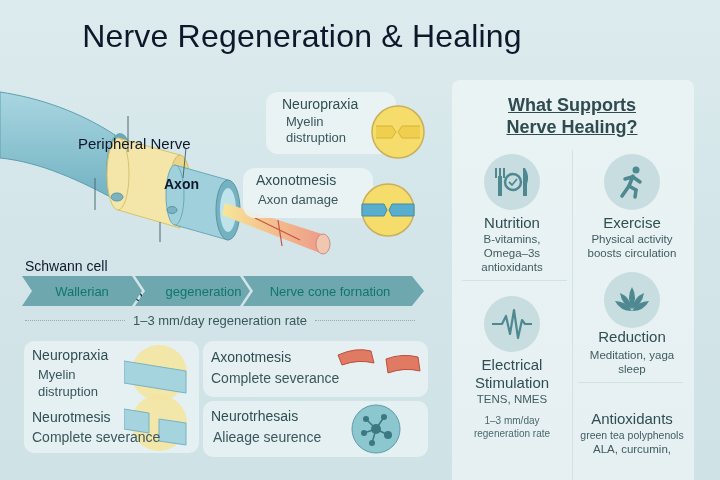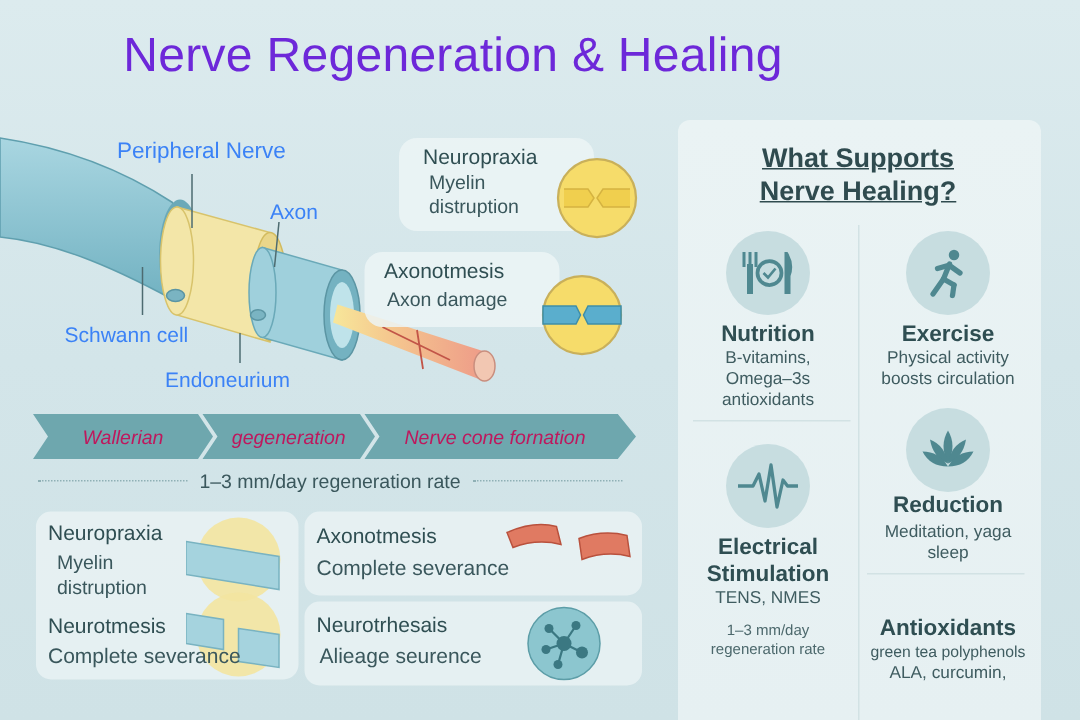--- a/index.html
+++ b/index.html
@@ -5,39 +5,39 @@
   * { box-sizing: border-box; margin: 0; padding: 0; }
   html, body { width: 720px; height: 480px; overflow: hidden; }
   body {
     font-family: "Liberation Sans", "DejaVu Sans", sans-serif;
     background: linear-gradient(180deg, #dcebee 0%, #d3e5e9 50%, #cfe2e6 100%);
     color: #2f4e52;
     position: relative;
   }
   .title {
     position: absolute; left: 0; top: 18px; width: 604px;
-    text-align: center; font-size: 32px; color: #6d28d9; letter-spacing: 0.2px;
+    text-align: center; font-size: 32px; color: #0f172a; letter-spacing: 0.2px;
   }
   .abs { position: absolute; }
-  .lbl { position: absolute; font-size: 14px; color: #3b82f6; white-space: nowrap; }
+  .lbl { position: absolute; font-size: 14px; color: #0f172a; white-space: nowrap; margin-top: 43px; }
 
   
   svg.nerve { position: absolute; left: 0; top: 80px; }
 
   .bubble {
     position: absolute; background: rgba(236,244,246,0.85);
     border-radius: 12px;
   }
   .bubble .h { font-size: 14px; color: #2f4e52; line-height: 17px; }
   .bubble .s { font-size: 13px; color: #3a575c; line-height: 16px; }
 
   
   .band { position: absolute; left: 22px; top: 276px; height: 30px; }
-  .seg { position: absolute; top: 0; height: 30px; color: #be185d; font-size: 13px;
-    display:flex; align-items:center; justify-content:center;font-style:italic; }
+  .seg { position: absolute; top: 0; height: 30px; color: #0f766e; font-size: 13px;
+    display:flex; align-items:center; justify-content:center; }
   .rate { position: absolute; left: 25px; top: 312px; width: 390px; height: 16px;
     display:flex; align-items:center; gap:8px; }
   .rate .dots { flex:1; border-top: 1px dotted #8fb0b5; height:0; }
   .rate .txt { font-size: 13px; color: #3a575c; white-space: nowrap; }
 
   
   .card { position: absolute; background: rgba(236,244,246,0.75); border-radius: 10px; }
   .card .h { font-size: 14px; color: #2f4e52; line-height: 17px; }
   .card .s { font-size: 13px; color: #3a575c; line-height: 17px; }
 
@@ -47,21 +47,21 @@
     background: linear-gradient(180deg, #eaf3f4 0%, #e6f0f2 100%);
     border-radius: 8px 8px 0 0;
   }
   .panel-title { position: absolute; left: 0; top: 14px; width: 190px; text-align: center;
     font-size: 18px; color: #2f4b4f; line-height: 22px; font-weight: bold; text-decoration: underline; }
   .vline { position: absolute; left: 120px; top: 70px; width: 1px; height: 330px; background: #d2e2e4; }
   .hline { position: absolute; height: 1px; background: #d2e2e4; }
   .cell { position: absolute; width: 120px; text-align: center; }
   .cell .icon { width: 56px; height: 56px; border-radius: 50%; background: #c7dde0;
     margin: 0 auto; display:flex; align-items:center; justify-content:center; }
-  .cell .h { font-size: 15px; color: #2f4e52; line-height: 18px; margin-top: 4px; font-weight: bold; }
+  .cell .h { font-size: 15px; color: #2f4e52; line-height: 18px; margin-top: 4px; }
   .cell .s { font-size: 11.5px; color: #3f5c60; line-height: 14px; }
   .cell .note { font-size: 10px; color: #4c686c; line-height: 13px; }
 </style>
 </head>
 <body>
 
 <div class="title">Nerve Regeneration &amp; Healing</div>
 
 <svg class="nerve" width="360" height="190" viewBox="0 80 360 190">
   <defs>
@@ -94,22 +94,22 @@
   <ellipse cx="323" cy="244" rx="7" ry="10" fill="#f2c7b2" stroke="#c98e7e"></ellipse>
   <path d="M255,218 L300,240 M278,220 L282,246" stroke="#c25548" stroke-width="1.2" fill="none"></path>
 
   <line x1="128" y1="116" x2="128" y2="152" stroke="#4d6b70" stroke-width="1"></line>
   <line x1="186" y1="148" x2="183" y2="178" stroke="#4d6b70" stroke-width="1"></line>
   <line x1="95" y1="178" x2="95" y2="210" stroke="#4d6b70" stroke-width="1"></line>
   <line x1="160" y1="222" x2="160" y2="242" stroke="#4d6b70" stroke-width="1"></line>
 </svg>
 
 <div class="lbl" style="left:78px;top:92px;font-size:15px;">Peripheral Nerve</div>
-<div class="lbl" style="left:180px;top:133px;">Axon</div>
-<div class="lbl" style="left:43px;top:215px;">Schwann cell</div>
+<div class="lbl" style="left:164px;top:133px;font-weight:bold;">Axon</div>
+<div class="lbl" style="left:25px;top:215px;">Schwann cell</div>
 <div class="lbl" style="left:110px;top:245px;">Endoneurium</div>
 
 <div class="bubble" style="left:266px;top:92px;width:130px;height:62px;">
   <div class="h" style="position:absolute;left:16px;top:4px;">Neuropraxia</div>
   <div class="s" style="position:absolute;left:20px;top:22px;">Myelin</div>
   <div class="s" style="position:absolute;left:20px;top:38px;">distruption</div>
 </div>
 <svg class="abs" style="left:370px;top:104px;" width="56" height="56">
   <circle cx="28" cy="28" r="26" fill="#f6dc6a" stroke="#c9b05a" stroke-width="1.5"></circle>
   <path d="M6,22 L22,22 L26,28 L22,34 L6,34" fill="#f0cf4e" stroke="#d5b341" stroke-width="1"></path>
@@ -126,21 +126,21 @@
   <path d="M54,22 L32,22 L29,28 L32,34 L54,34 Z" fill="#5aaecd" stroke="#3f8ea8"></path>
 </svg>
 
 <div class="band">
   <svg class="abs" style="left:0;top:0;" width="405" height="30">
     <path d="M0,0 L110,0 L120,15 L110,30 L0,30 L10,15 Z" fill="#6ea7ae"></path>
     <path d="M113,0 L218,0 L228,15 L218,30 L113,30 L123,15 Z" fill="#6ea7ae"></path>
     <path d="M221,0 L385,0 L385,-6 L402,15 L385,36 L385,30 L221,30 L231,15 Z" fill="#6ea7ae"></path>
   </svg>
   <div class="seg" style="left:10px;width:100px;">Wallerian</div>
-  <div class="seg" style="left:123px;width:95px;text-align:right;">gegeneration</div>
+  <div class="seg" style="left:134px;width:95px;text-align:right;">gegeneration</div>
   <div class="seg" style="left:231px;width:154px;">Nerve cone fornation</div>
 </div>
 <div class="rate">
   <span class="dots"></span>
   <span class="txt">1–3 mm/day regeneration rate</span>
   <span class="dots"></span>
 </div>
 
 <div class="card" style="left:24px;top:341px;width:175px;height:112px;">
   <div class="h" style="position:absolute;left:8px;top:6px;">Neuropraxia</div>

